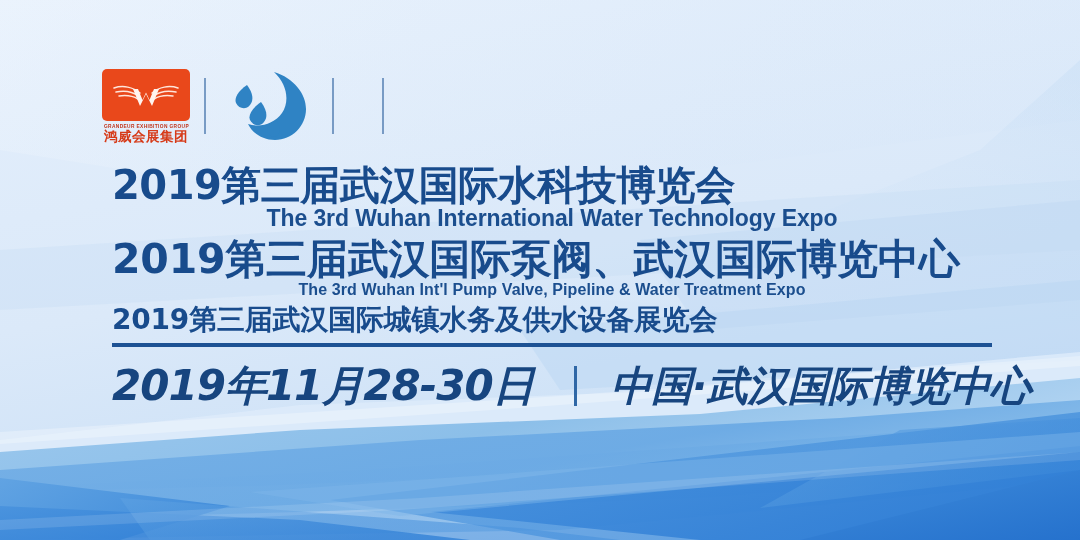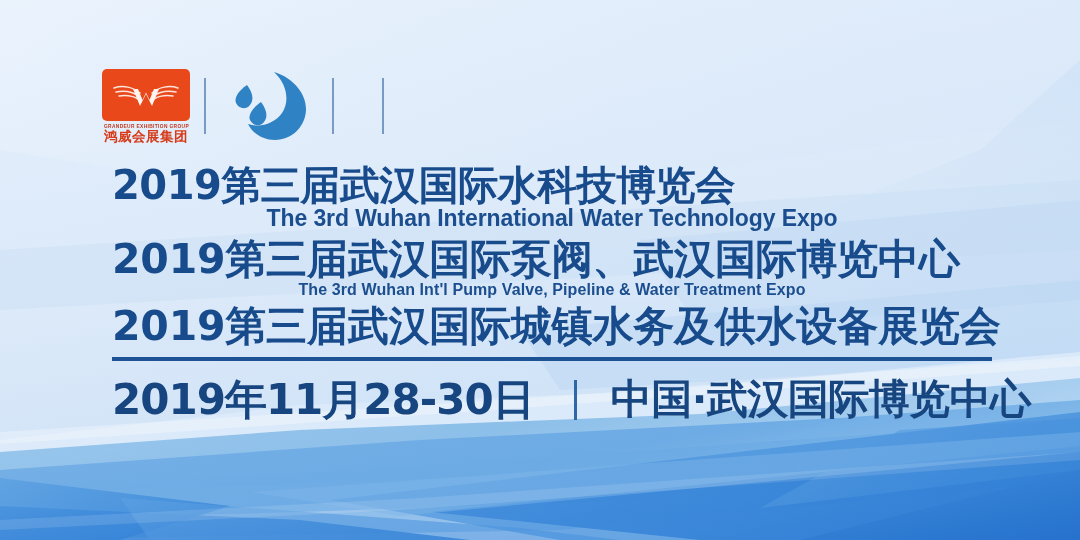--- a/index.html
+++ b/index.html
@@ -107,39 +107,40 @@
     color: #1b4e8e;
     font-weight: bold;
     line-height: 1.12;
     white-space: nowrap;
     text-align: center;
   }
   .g1 .t-cn { font-size: 40px; }
   .g1 .t-en { font-size: 23px; letter-spacing: -0.1px; }
   .g2 .t-cn { font-size: 41px; letter-spacing: -0.2px; }
   .g2 .t-en { font-size: 16px; letter-spacing: 0.1px; }
-  .g3 .t-cn { font-size: 41px; letter-spacing: -0.2px; }
+  .g3 .t-cn { font-size: 28px; letter-spacing: -0.2px; }
   .g3 .t-en { font-size: 24.5px; letter-spacing: 0.1px; }
 
   .rule {
     width: 880px;
     height: 4px;
     background: #1d5294;
     margin-top: 9px;
     margin-bottom: 11px;
   }
 
   
   .footer {
     display: flex;
     align-items: center;
     color: #17457f;
     font-family: "DejaVu Sans", sans-serif;
     font-weight: bold;
     white-space: nowrap;
+    font-style: italic;
   }
   .f-date { font-size: 42px; letter-spacing: -1px; }
   .f-sep {
     width: 3px;
     height: 40px;
     background: #2f67a6;
     margin: 0 34px 0 40px;
     flex: none;
   }
   .f-venue { font-size: 41px; letter-spacing: -0.5px; }

